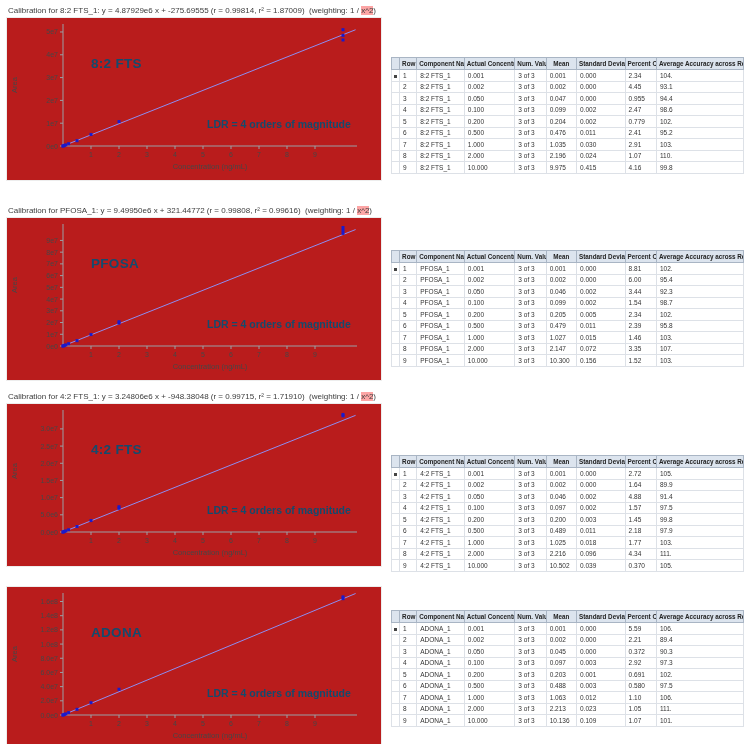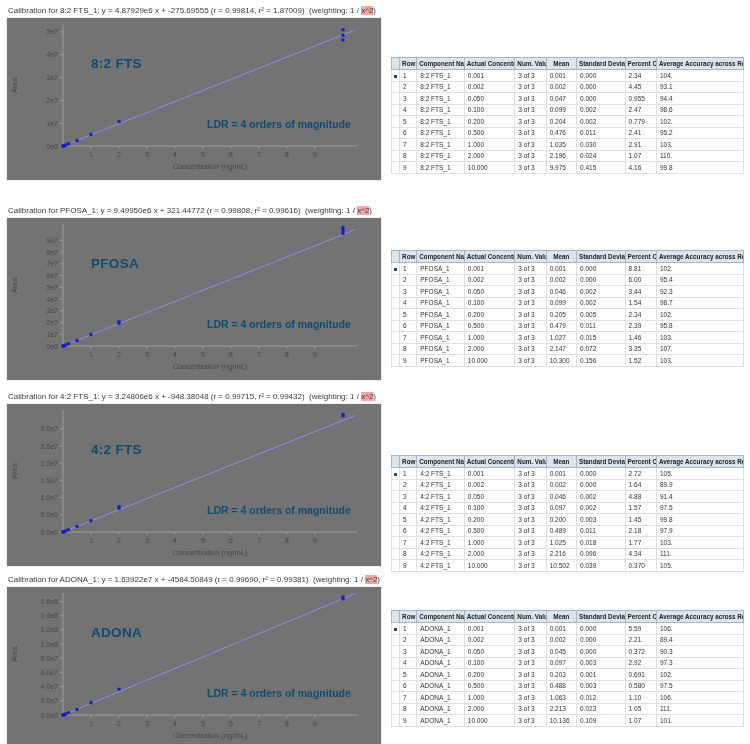--- a/index.html
+++ b/index.html
@@ -1,20 +1,20 @@
 <!DOCTYPE html>
 <html><head>
 <meta charset="utf-8">
 <style>
   html,body{margin:0;padding:0;background:#ffffff;}
   body{width:750px;height:744px;position:relative;font-family:"Liberation Sans",sans-serif;overflow:hidden;}
   .panel{position:absolute;left:0;width:750px;}
   .cal-title{position:absolute;left:8px;top:0;font-size:8px;color:#3c3c3c;white-space:pre;}
   .cal-title .hl{background:#fca5a5;}
-  .chartwrap{position:absolute;left:6px;top:11px;border:1px solid #ededed;background:#737373;}
+  .chartwrap{position:absolute;left:6px;top:11px;border:1px solid #ededed;background:#b91c1c;}
   svg text{font-family:"Liberation Sans",sans-serif;}
   .caltable{position:absolute;left:391px;border-collapse:collapse;table-layout:fixed;width:353px;background:#fff;}
   .caltable th{background:#dce4ee;font-weight:bold;font-size:6.3px;color:#222;padding:1px 2px;border:1px solid #a9b5c4;text-align:center;white-space:nowrap;overflow:hidden;height:9px;}
   .caltable td{font-size:6.5px;color:#333;padding:0.5px 3px;border:1px solid #dde1e7;white-space:nowrap;overflow:hidden;height:9.5px;}
   .caltable td.sel{padding:0;text-align:center;}
   .marker{display:inline-block;width:3px;height:3px;background:#444;vertical-align:middle;}
 </style>
 </head>
 <body>
 
@@ -386,21 +386,21 @@
             <td>3 of 3</td>
             <td>10.300</td>
             <td>0.156</td>
             <td>1.52</td>
             <td>103.</td>
           </tr>
         </tbody>
       </table>
     </section>
     <section class="panel" style="top:392px;height:183px">
-      <div class="cal-title"><span>Calibration for 4:2 FTS_1: y = 3.24806e6 x + -948.38048 (r = 0.99715, r² = 0.99432)</span><span>  (weighting: 1 / </span><span class="hl">x^2</span><span>)</span></div>
+      <div class="cal-title"><span>Calibration for 4:2 FTS_1: y = 3.24806e6 x + -948.38048 (r = 0.99715, r² = 1.71910)</span><span>  (weighting: 1 / </span><span class="hl">x^2</span><span>)</span></div>
       <div class="chartwrap"><svg width="374" height="158">
           <clipPath id="clip2">
             <rect x="56" y="4" width="298" height="124"></rect>
           </clipPath>
           <path d="M56 6 L56 128 L350 128" stroke="#9aa0a6" fill="none" stroke-width="1"></path>
           <line x1="53" y1="128" x2="56" y2="128" stroke="#9aa0a6"></line>
           <text x="51" y="130.5" text-anchor="end" font-size="7" fill="#474747">0.0e0</text>
           <line x1="53" y1="110.8169014084507" x2="56" y2="110.8169014084507" stroke="#9aa0a6"></line>
           <text x="51" y="113.3169014084507" text-anchor="end" font-size="7" fill="#474747">5.0e6</text>
           <line x1="53" y1="93.63380281690141" x2="56" y2="93.63380281690141" stroke="#9aa0a6"></line>
@@ -570,21 +570,20 @@
             <td>3 of 3</td>
             <td>10.502</td>
             <td>0.039</td>
             <td>0.370</td>
             <td>105.</td>
           </tr>
         </tbody>
       </table>
     </section>
     <section class="panel" style="top:575px;height:169px">
-      <div class="cal-title"><span>Calibration for ADONA_1: y = 1.63922e7 x + -4584.50849 (r = 0.99690, r² = 0.99381)</span><span>  (weighting: 1 / </span><span class="hl">x^2</span><span>)</span></div>
       <div class="chartwrap"><svg width="374" height="158">
           <clipPath id="clip3">
             <rect x="56" y="4" width="298" height="124"></rect>
           </clipPath>
           <path d="M56 6 L56 128 L350 128" stroke="#9aa0a6" fill="none" stroke-width="1"></path>
           <line x1="53" y1="128" x2="56" y2="128" stroke="#9aa0a6"></line>
           <text x="51" y="130.5" text-anchor="end" font-size="7" fill="#474747">0.0e0</text>
           <line x1="53" y1="113.81395348837209" x2="56" y2="113.81395348837209" stroke="#9aa0a6"></line>
           <text x="51" y="116.31395348837209" text-anchor="end" font-size="7" fill="#474747">2.0e7</text>
           <line x1="53" y1="99.62790697674419" x2="56" y2="99.62790697674419" stroke="#9aa0a6"></line>

